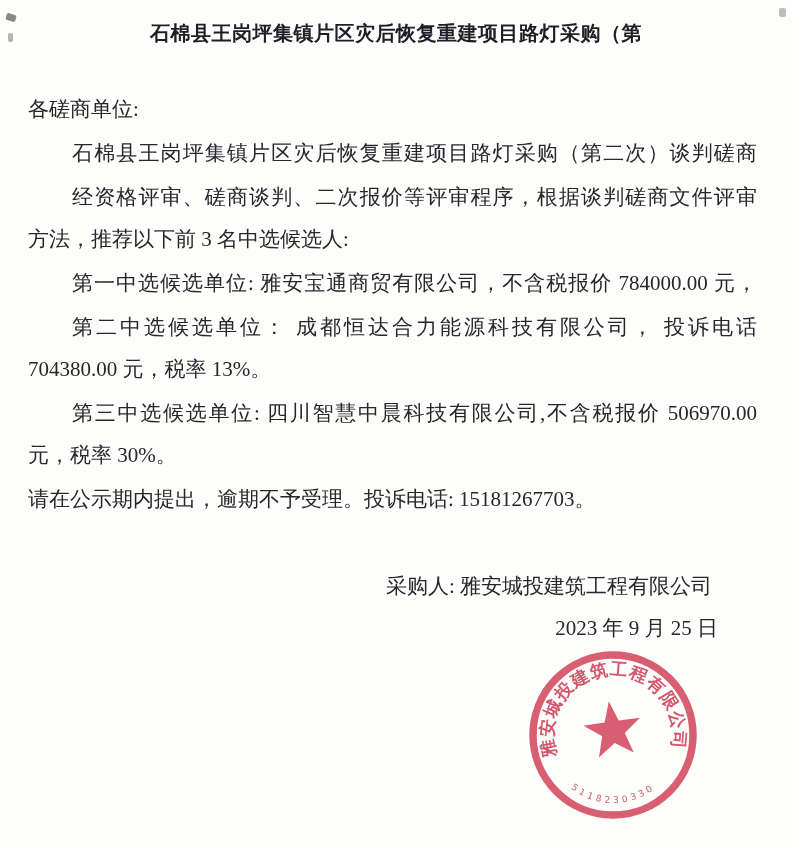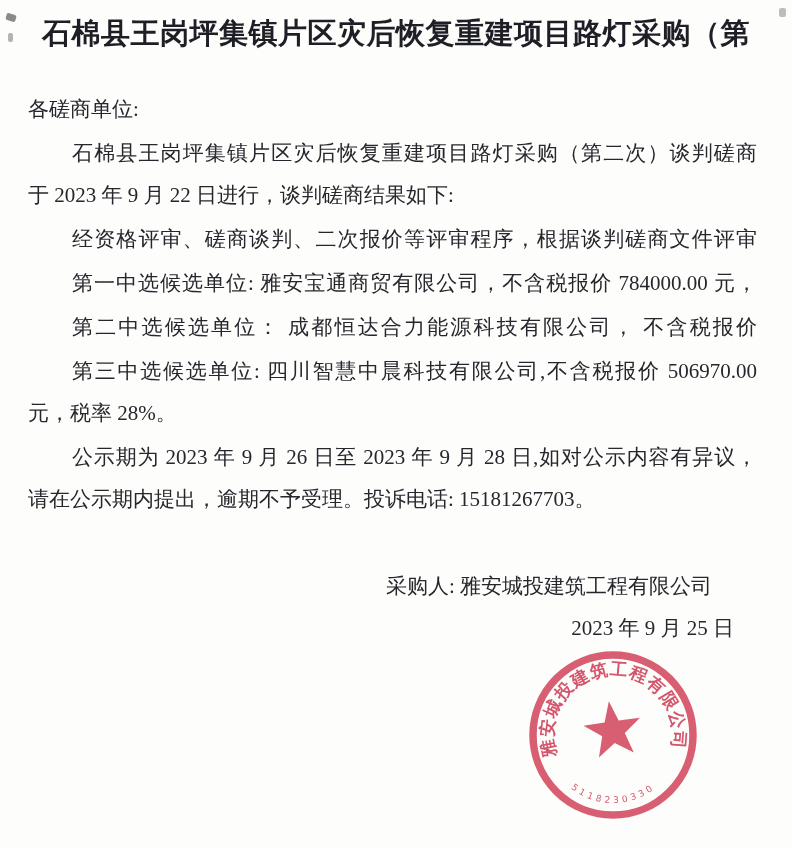--- a/index.html
+++ b/index.html
@@ -13,21 +13,21 @@
   }
   
   .artifact{position:absolute;background:#2c2c2c;border-radius:2px;}
   .a1{left:6px;top:14px;width:10px;height:7px;opacity:.55;transform:rotate(18deg);}
   .a2{left:8px;top:33px;width:5px;height:9px;opacity:.35;}
   .a3{left:779px;top:8px;width:7px;height:9px;opacity:.3;}
 
   .title{
     padding-top:10px;
     text-align:center;
-    font-size:29px;
+    font-size:20px;
     font-weight:bold;
     line-height:46px;
     color:#1e1e26;
     letter-spacing:.5px;
   }
   .body{
     margin:32px 35px 0 28px;
     font-size:21px;
     line-height:42px;
   }
@@ -39,21 +39,21 @@
     text-align:justify;
     text-align-last:justify;
   }
   .signature{
     margin-top:45px;
     font-size:21px;
     line-height:42px;
     text-align:right;
   }
   .sig-buyer{margin-right:80px;}
-  .sig-date{margin-right:58px;}
+  .sig-date{margin-right:74px;}
   .seal{
     position:absolute;
     left:525px;top:647px;
     width:176px;height:176px;
     mix-blend-mode:multiply;
     opacity:.88;
     pointer-events:none;
   }
 </style>
 </head>
@@ -70,42 +70,42 @@
   </div>
 
   <div class="body">
     <p>
       </p>
       <div class="line">各磋商单位:</div>
     <p></p>
     <p>
       </p>
       <div class="line indent fill">石棉县王岗坪集镇片区灾后恢复重建项目路灯采购（第二次）谈判磋商</div>
-      <div class="line">于 2023 年 9 月 22 日进行，谈判磋商结果如下:</div>
     <p></p>
     <p>
       </p>
       <div class="line indent fill">经资格评审、磋商谈判、二次报价等评审程序，根据谈判磋商文件评审</div>
+      <div class="line">方法，推荐以下前 3 名中选候选人:</div>
     <p></p>
     <p>
       </p>
       <div class="line indent fill">第一中选候选单位: 雅安宝通商贸有限公司，不含税报价 784000.00 元，</div>
     <p></p>
     <p>
       </p>
-      <div class="line indent fill">第二中选候选单位： 成都恒达合力能源科技有限公司， 不含税报价</div>
+      <div class="line indent fill">第二中选候选单位： 成都恒达合力能源科技有限公司， 投诉电话</div>
+      <div class="line">704380.00 元，税率 13%。</div>
     <p></p>
     <p>
       </p>
       <div class="line indent fill">第三中选候选单位: 四川智慧中晨科技有限公司,不含税报价 506970.00</div>
-      <div class="line">元，税率 28%。</div>
+      <div class="line">元，税率 30%。</div>
     <p></p>
     <p>
       </p>
-      <div class="line indent fill">公示期为 2023 年 9 月 26 日至 2023 年 9 月 28 日,如对公示内容有异议，</div>
       <div class="line">请在公示期内提出，逾期不予受理。投诉电话: 15181267703。</div>
     <p></p>
   </div>
 
   <div class="signature">
     <div class="sig-buyer">采购人: 雅安城投建筑工程有限公司</div>
     <div class="sig-date">2023 年 9 月 25 日</div>
   </div>
 
   <svg class="seal" viewBox="0 0 176 176" xmlns="http://www.w3.org/2000/svg">

